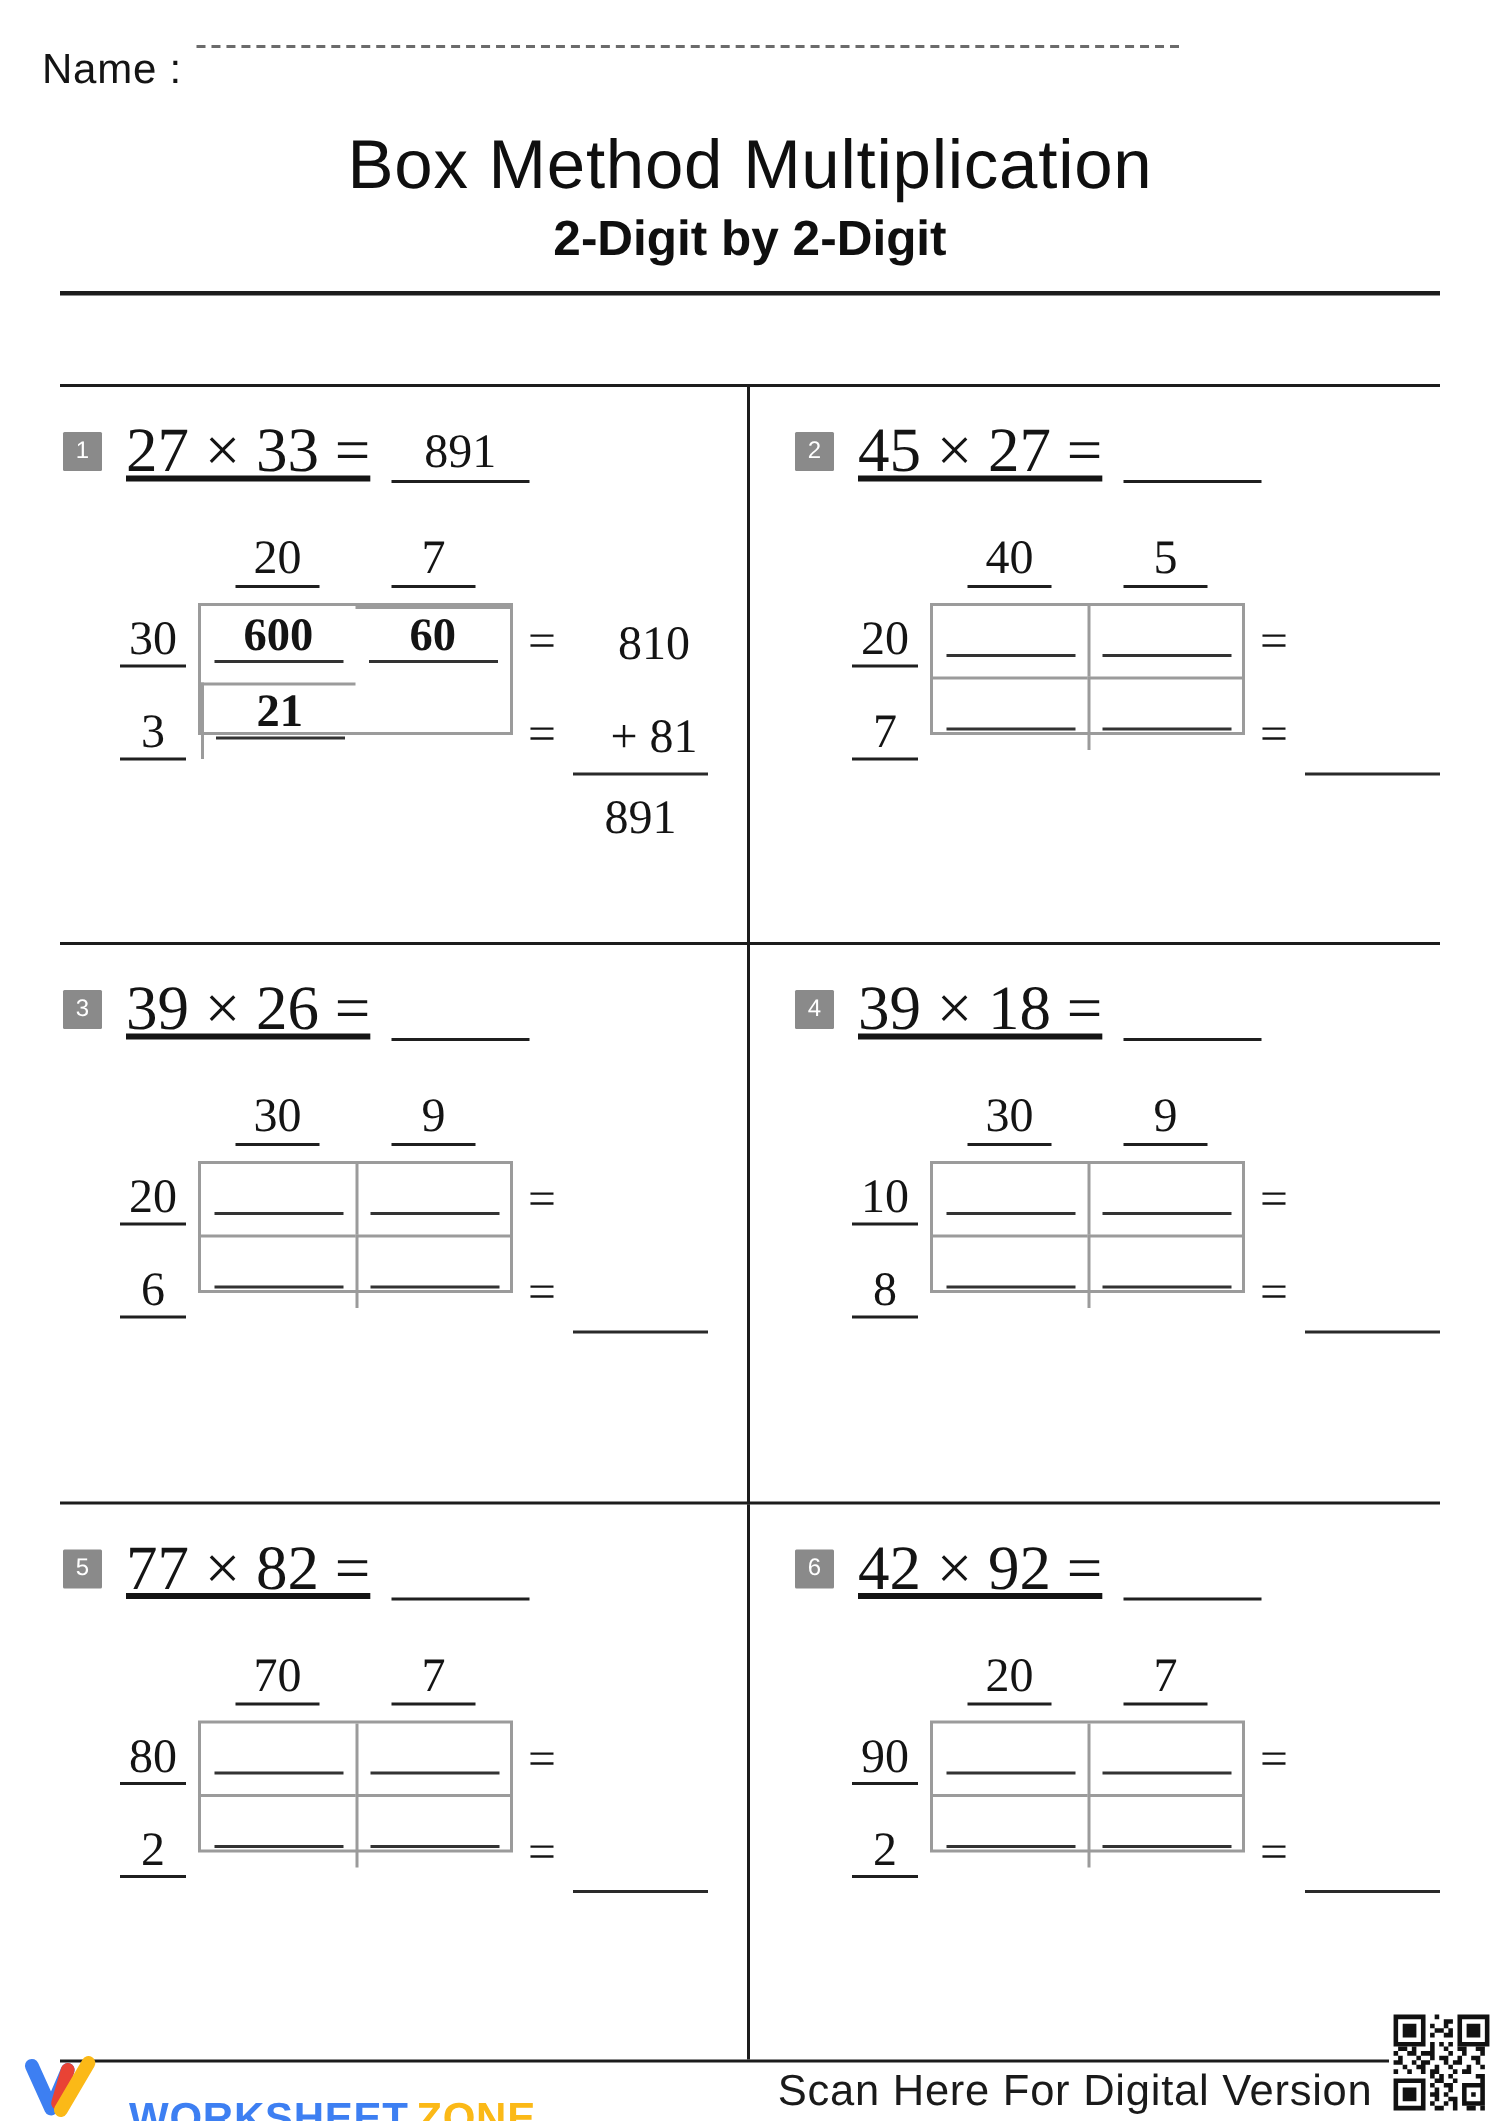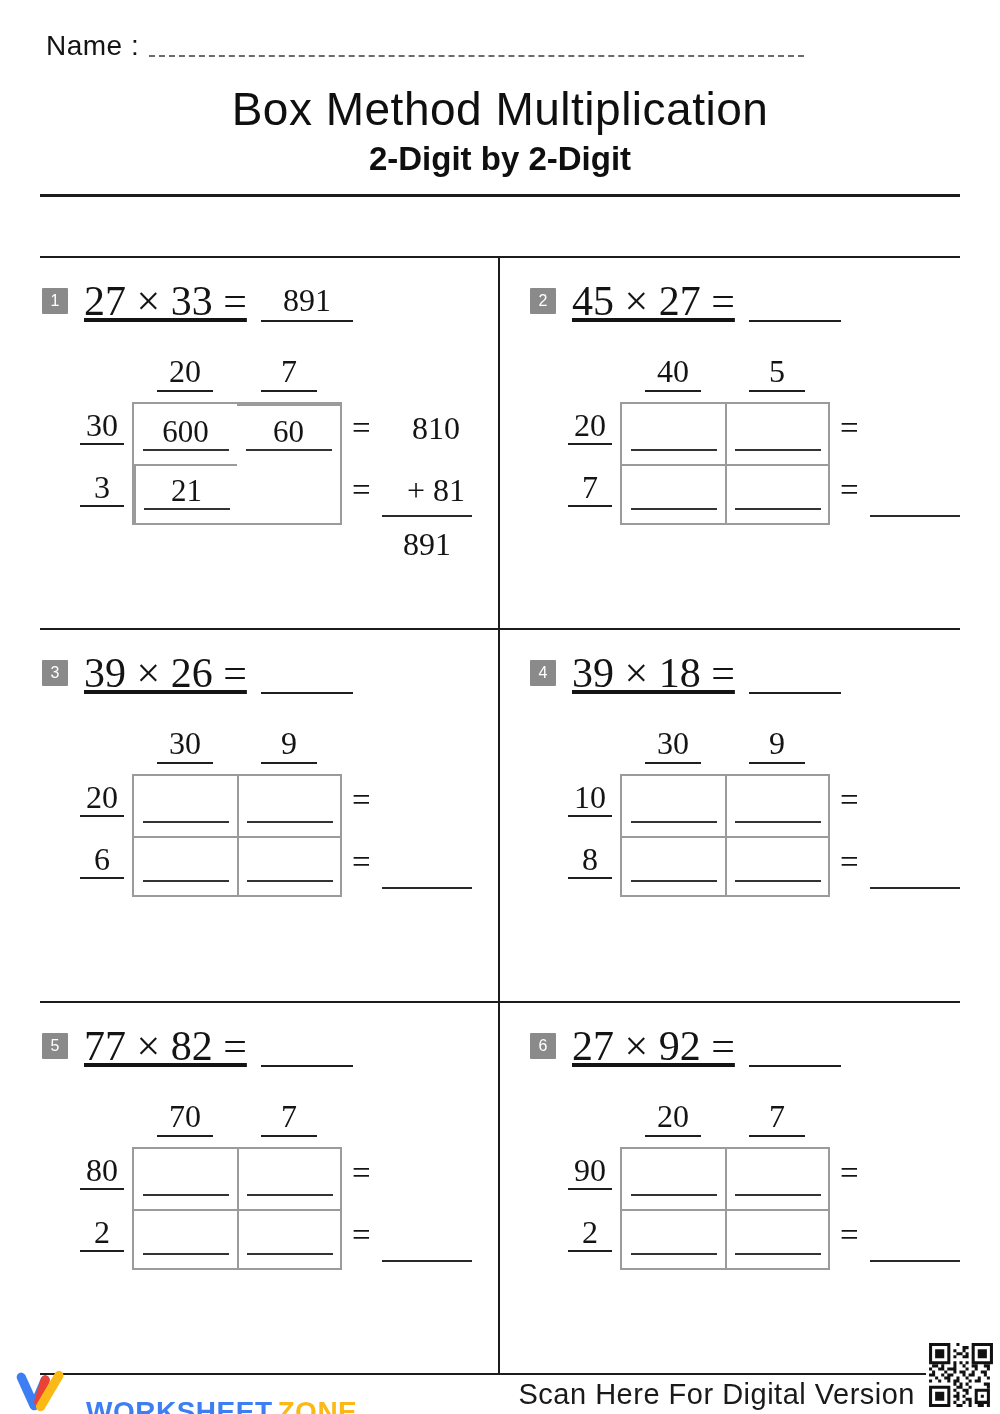--- a/index.html
+++ b/index.html
@@ -3,21 +3,21 @@
 <meta charset="utf-8">
 <style>
   * { margin:0; padding:0; box-sizing:border-box; }
   html,body { background:#fff; }
   .page {
     position:relative; width:1000px; height:1414px; margin:0 auto;
     background:#ffffff; overflow:hidden;
     font-family:"Liberation Sans", sans-serif; color:#151515;
   }
   
-  .name-row { position:absolute; left:46px; top:30px; display:flex; align-items:flex-end; }
+  .name-row { position:absolute; left:28px; top:30px; display:flex; }
   .name-label { font-size:28px; font-weight:500; color:#141414; letter-spacing:.5px; }
   .name-line { width:655px; margin-left:10px; margin-bottom:5px; border-bottom:2.5px dashed #6b6b6b; height:0; }
   .title { position:absolute; left:0; top:82px; width:100%; text-align:center;
            font-size:46px; font-weight:400; color:#0f0f0f; letter-spacing:.5px; }
   .subtitle { position:absolute; left:0; top:140px; width:100%; text-align:center;
               font-size:33px; font-weight:700; color:#0f0f0f; }
   .rule1 { position:absolute; left:40px; top:194px; width:920px; height:2.5px; background:#1c1c1c; }
   .instruction { position:absolute; left:0; top:208px; width:100%; text-align:center;
                  font-size:27px; font-weight:500; color:#141414; }
   
@@ -43,23 +43,23 @@
     width:92px; margin-left:14px; text-align:center;
     font-size:32px; line-height:40px; border-bottom:2.5px solid #1f1f1f;
   }
   .col-label { position:absolute; top:94px; width:56px; height:40px; text-align:center;
                font-size:32px; line-height:38px; border-bottom:2.5px solid #1f1f1f; }
   .col-label.c1 { left:117px; } .col-label.c2 { left:221px; }
   .row-label { position:absolute; left:40px; width:44px; height:38px; text-align:center;
                font-size:32px; line-height:36px; border-bottom:2.5px solid #1f1f1f; }
   .row-label.r1 { top:149px; } .row-label.r2 { top:211px; }
   .box {
-    position:absolute; left:92px; top:144px; width:210px; height:123px;
+    position:absolute; left:92px; top:144px; width:210px; height:88px;
     border:2px solid #9b9b9b; display:grid;
-    grid-template-columns:1fr 1fr; grid-template-rows:1fr 1fr;
+    grid-template-columns:1fr 1fr; grid-template-rows:1fr 1fr;font-weight:bold;
   }
   .bcell { display:flex; align-items:flex-end; justify-content:center; padding-bottom:13px; }
   .bcell.bc-r { border-left:2px solid #9b9b9b; }
   .bcell.bc-b { border-top:2px solid #9b9b9b; }
   .cell-line { width:86px; min-height:34px; text-align:center;
                font-size:31px; line-height:34px; border-bottom:2px solid #333333; }
   .eq { position:absolute; left:312px; font-size:33px; }
   .eq.e1 { top:152px; } .eq.e2 { top:214px; }
   .row-result { position:absolute; left:346px; width:100px; text-align:center; font-size:32px; }
   .row-result.rr1 { top:152px; } .row-result.rr2 { top:214px; }
@@ -251,21 +251,21 @@
         <span class="row-result rr2 serif"></span>
         <span class="sum-line"></span>
         <span class="total serif"></span>
       </div>
     </div>
 
     <div class="problem col-right">
       <div class="inner">
         <div class="badge">6</div>
         <div class="expr-row">
-          <span class="expr serif">27 × 92 =</span>
+          <span class="expr serif">42 × 92 =</span>
           <span class="ans-blank serif"></span>
         </div>
         <span class="col-label c1 serif">20</span>
         <span class="col-label c2 serif">7</span>
         <span class="row-label r1 serif">90</span>
         <span class="row-label r2 serif">2</span>
         <div class="box">
           <div class="bcell">
               <span class="cell-line serif"></span>
             </div>

